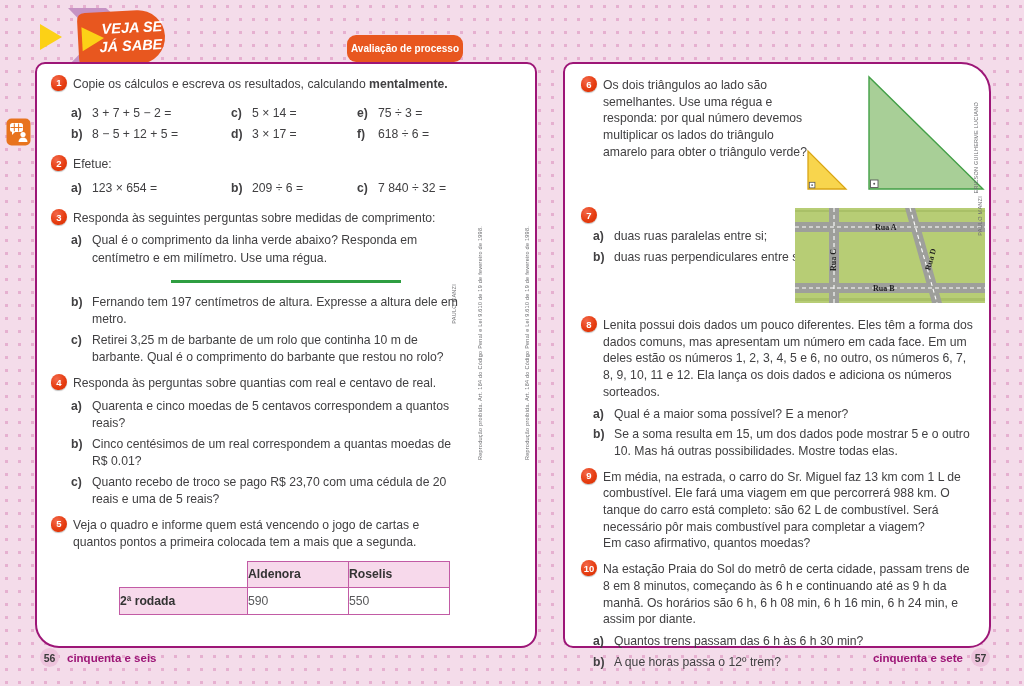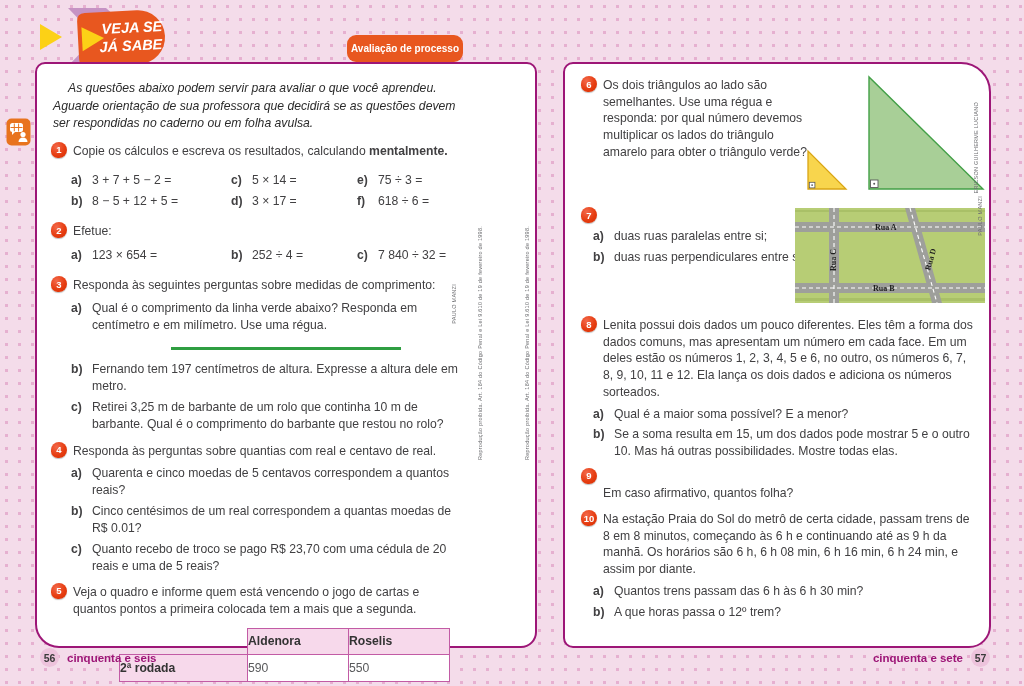--- a/index.html
+++ b/index.html
@@ -107,21 +107,20 @@
     <line x1="12.6" y1="5.5" x2="12.6" y2="13.5" stroke="#e8731e" stroke-width="1"></line>
     <line x1="4.5" y1="9.5" x2="16.5" y2="9.5" stroke="#e8731e" stroke-width="1"></line>
     <polygon points="6,13.5 6,17 9.5,13.5" fill="#fff"></polygon>
     <circle cx="17" cy="16.5" r="2.6" fill="#fff"></circle>
     <path d="M12.5,24 a4.5,4.5 0 0 1 9,0 Z" fill="#fff"></path>
   </svg>
 </div>
 
 <div class="page page-left">
   <div class="content-l">
-    <p class="intro">As questões abaixo podem servir para avaliar o que você aprendeu. Aguarde orientação de sua professora que decidirá se as questões devem ser respondidas no caderno ou em folha avulsa.</p>
 
     <div class="q">
       <div class="q-head">
         <span class="qnum">1</span>
         <span class="stem"><span>Copie os cálculos e escreva os resultados, calculando </span><span class="b">mentalmente.</span></span>
       </div>
       <div class="grid3">
         <div>
           <div class="item">
               <span class="ilabel">a)</span>
@@ -160,21 +159,21 @@
         <span class="qnum">2</span>
         <span class="stem">Efetue:</span>
       </div>
       <div class="grid3" style="margin-top:3px;">
         <div class="item">
             <span class="ilabel">a)</span>
             <span>123 × 654 =</span>
           </div>
         <div class="item">
             <span class="ilabel">b)</span>
-            <span>252 ÷ 4 =</span>
+            <span>209 ÷ 6 =</span>
           </div>
         <div class="item">
             <span class="ilabel">c)</span>
             <span>7 840 ÷ 32 =</span>
           </div>
       </div>
     </div>
 
     <div class="q">
       <div class="q-head">
@@ -306,21 +305,21 @@
         <div class="item">
             <span class="ilabel">b)</span>
             <span>Se a soma resulta em 15, um dos dados pode mostrar 5 e o outro 10. Mas há outras possibilidades. Mostre todas elas.</span>
           </div>
       </div>
     </div>
 
     <div class="q">
       <div class="q-head">
         <span class="qnum">9</span>
-        <span class="stem"><br><span>Em caso afirmativo, quantos folha?</span></span>
+        <span class="stem"><span>Em média, na estrada, o carro do Sr. Miguel faz 13 km com 1 L de combustível. Ele fará uma viagem em que percorrerá 988 km. O tanque do carro está completo: são 62 L de combustível. Será necessário pôr mais combustível para completar a viagem?</span><br><span>Em caso afirmativo, quantos moedas?</span></span>
       </div>
     </div>
 
     <div class="q">
       <div class="q-head">
         <span class="qnum">10</span>
         <span class="stem">Na estação Praia do Sol do metrô de certa cidade, passam trens de 8 em 8 minutos, começando às 6 h e continuando até as 9 h da manhã. Os horários são 6 h, 6 h 08 min, 6 h 16 min, 6 h 24 min, e assim por diante.</span>
       </div>
       <div class="items" style="margin-left:12px;">
         <div class="item">

